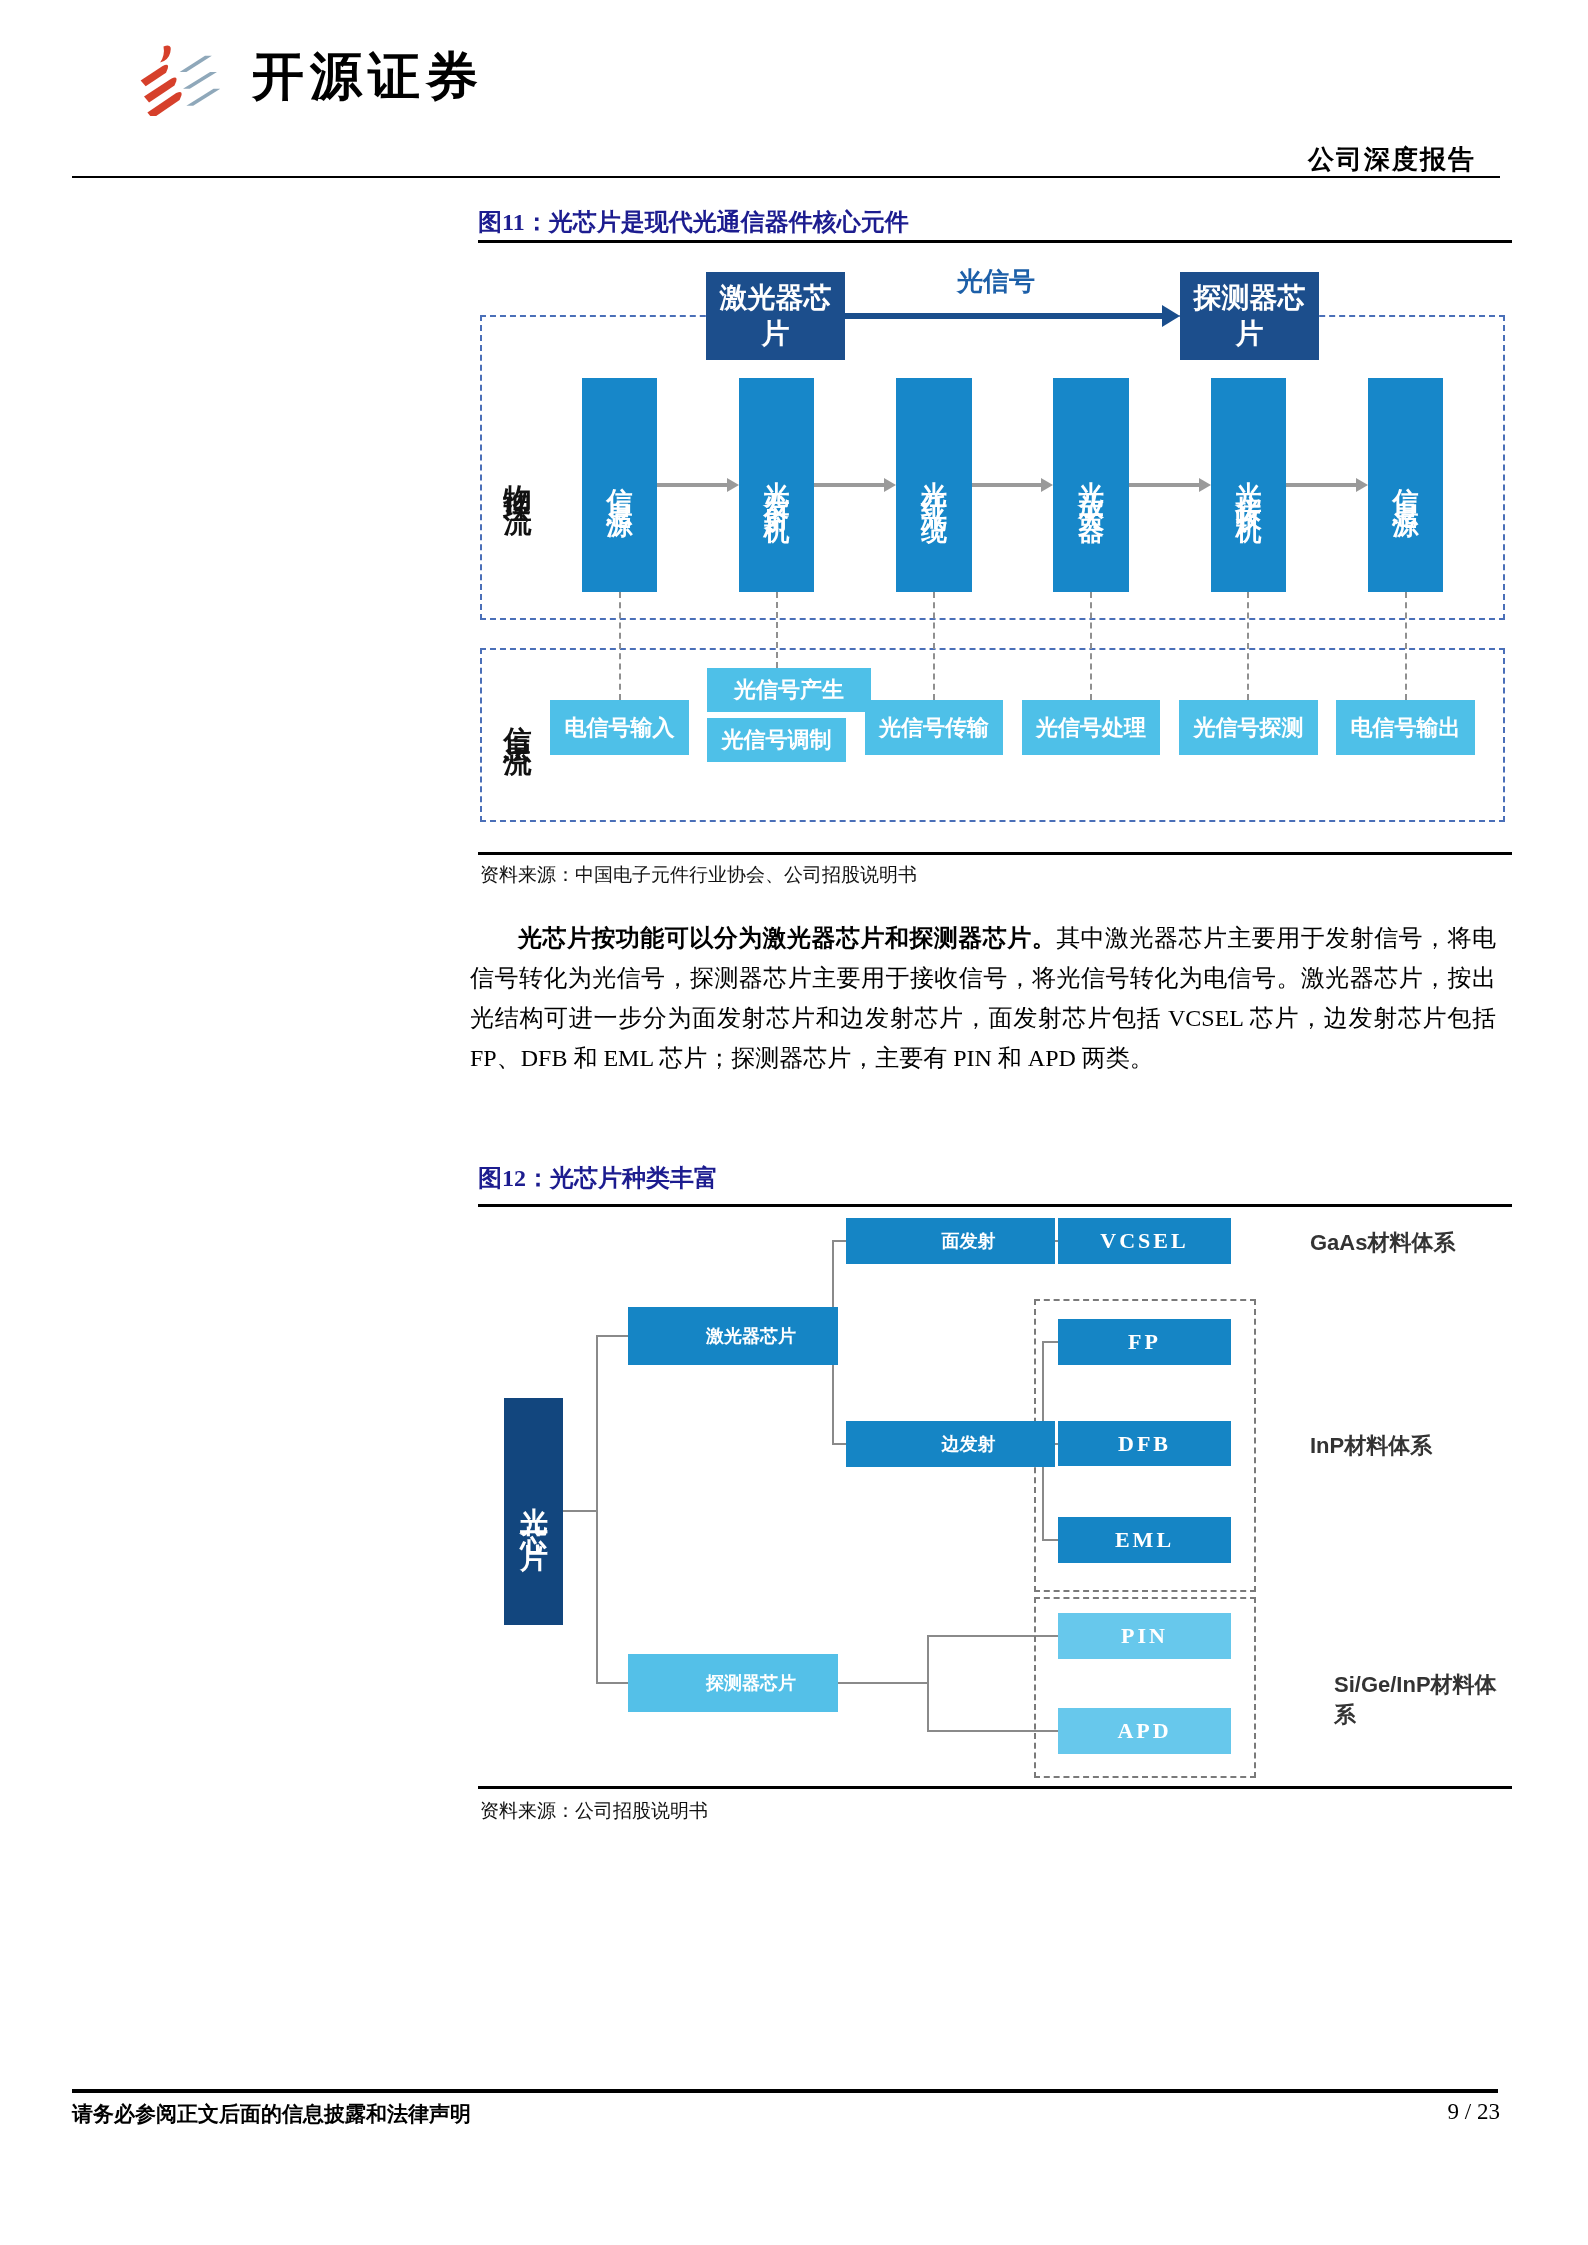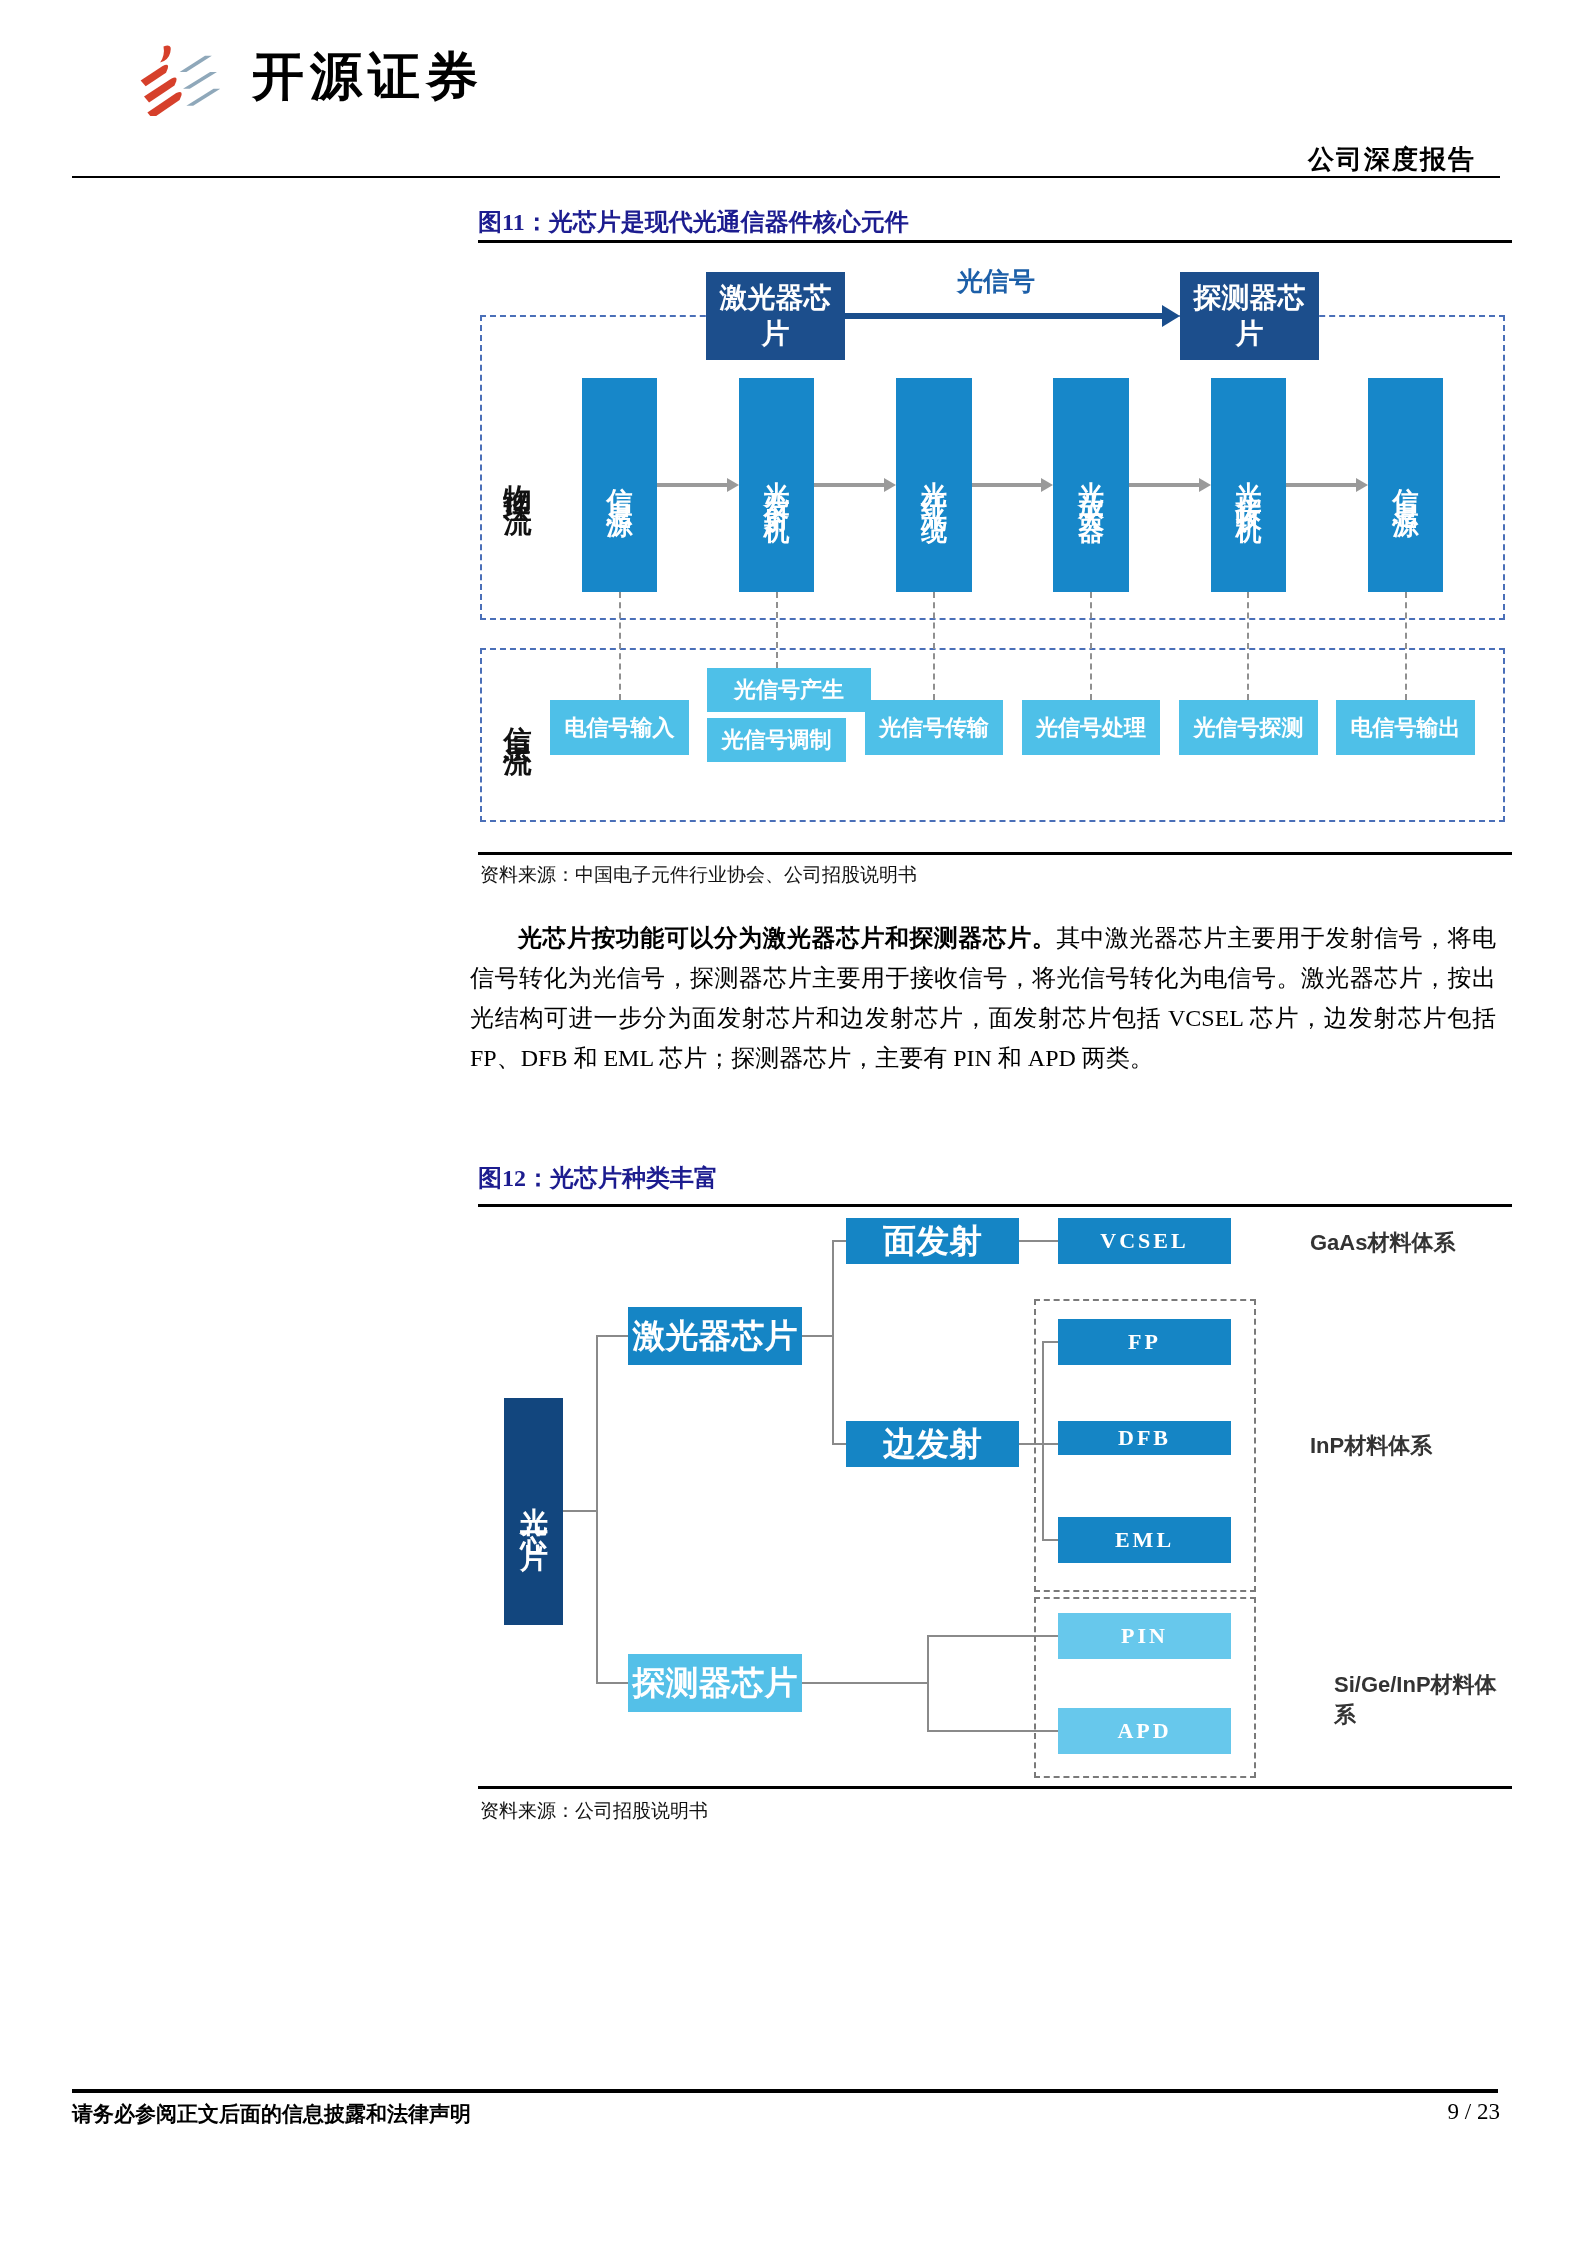--- a/index.html
+++ b/index.html
@@ -40,21 +40,21 @@
             border-left:12px solid #9a9a9a;border-top:7px solid transparent;border-bottom:7px solid transparent;}
   .dv{position:absolute;width:0;border-left:2px dashed #909090;}
   
   .graydash{position:absolute;border:2px dashed #7a7a7a;}
   .cl{position:absolute;background:#8a8a8a;}
   .f12navy{background:#12467e;}
   .f12blue{background:#1585c5;}
   .f12lblue{background:#54c0e8;}
   .f12llblue{background:#67c8ec;}
   .rootbox{writing-mode:vertical-rl;font-size:28px;letter-spacing:18px;}
-  .branch{font-size:33px;}
+  .branch{font-size:18px;padding-left:36px;}
   .leaf{font-size:22px;letter-spacing:3px;}
   .matlabel{position:absolute;font-size:22px;font-weight:bold;color:#333;
             font-family:"Liberation Sans","DejaVu Sans",sans-serif;}
   .footer-left{position:absolute;left:72px;top:2100px;font-size:21px;font-weight:bold;}
   .footer-right{position:absolute;left:1410px;top:2099px;width:90px;font-size:23px;text-align:right;}
 </style>
 </head>
 <body>
 
 <div class="page">
@@ -172,21 +172,21 @@
     <div class="graydash" style="left:556px;top:89px;width:218px;height:289px;"></div>
     <div class="graydash" style="left:556px;top:387px;width:218px;height:177px;"></div>
 
     <div class="box f12navy rootbox" style="left:26px;top:188px;width:59px;height:227px;">光芯片</div>
     <div class="box f12blue branch" style="left:150px;top:97px;width:174px;height:58px;">激光器芯片</div>
     <div class="box f12lblue branch" style="left:150px;top:444px;width:174px;height:58px;">探测器芯片</div>
     <div class="box f12blue branch" style="left:368px;top:8px;width:173px;height:46px;">面发射</div>
     <div class="box f12blue branch" style="left:368px;top:211px;width:173px;height:46px;">边发射</div>
     <div class="box f12blue leaf" style="left:580px;top:8px;width:173px;height:46px;">VCSEL</div>
     <div class="box f12blue leaf" style="left:580px;top:109px;width:173px;height:46px;">FP</div>
-    <div class="box f12blue leaf" style="left:580px;top:211px;width:173px;height:34px;">DFB</div>
+    <div class="box f12blue leaf" style="left:580px;top:211px;width:173px;height:45px;">DFB</div>
     <div class="box f12blue leaf" style="left:580px;top:307px;width:173px;height:46px;">EML</div>
     <div class="box f12llblue leaf" style="left:580px;top:403px;width:173px;height:46px;">PIN</div>
     <div class="box f12llblue leaf" style="left:580px;top:498px;width:173px;height:46px;">APD</div>
 
     <div class="matlabel" style="left:832px;top:18px;">GaAs材料体系</div>
     <div class="matlabel" style="left:832px;top:221px;">InP材料体系</div>
     <div class="matlabel" style="left:856px;top:460px;">Si/Ge/InP材料体系</div>
   </div>
 
   <div class="hline" style="left:478px;top:1786px;width:1034px;height:3px;"></div>

